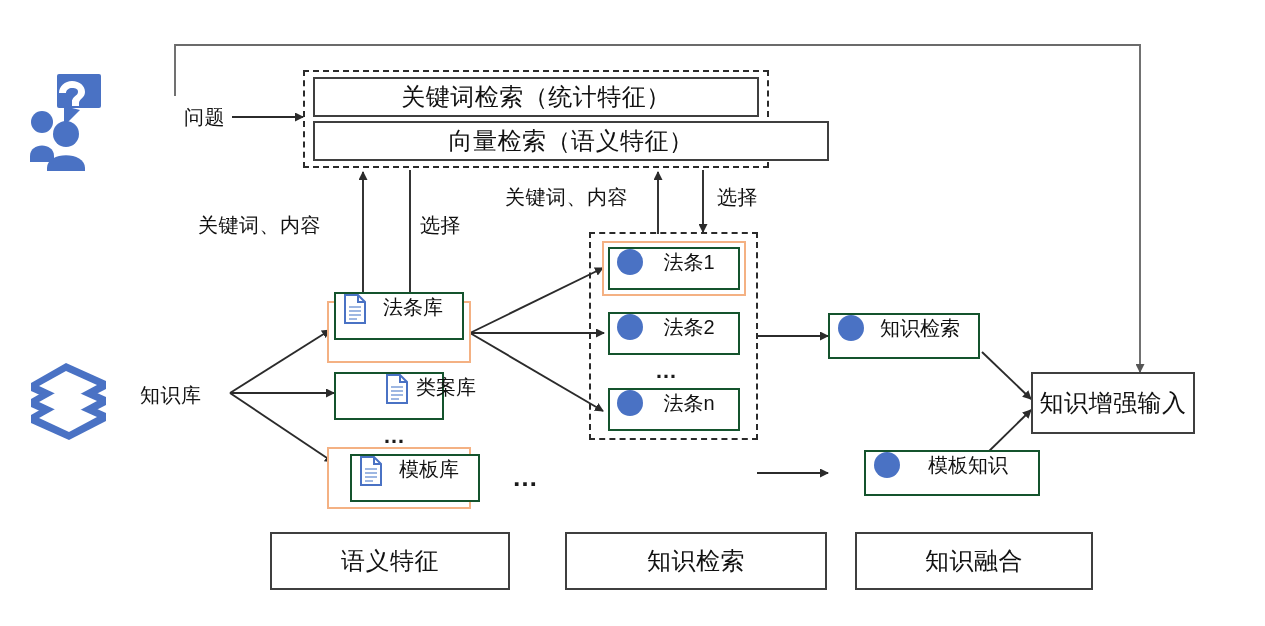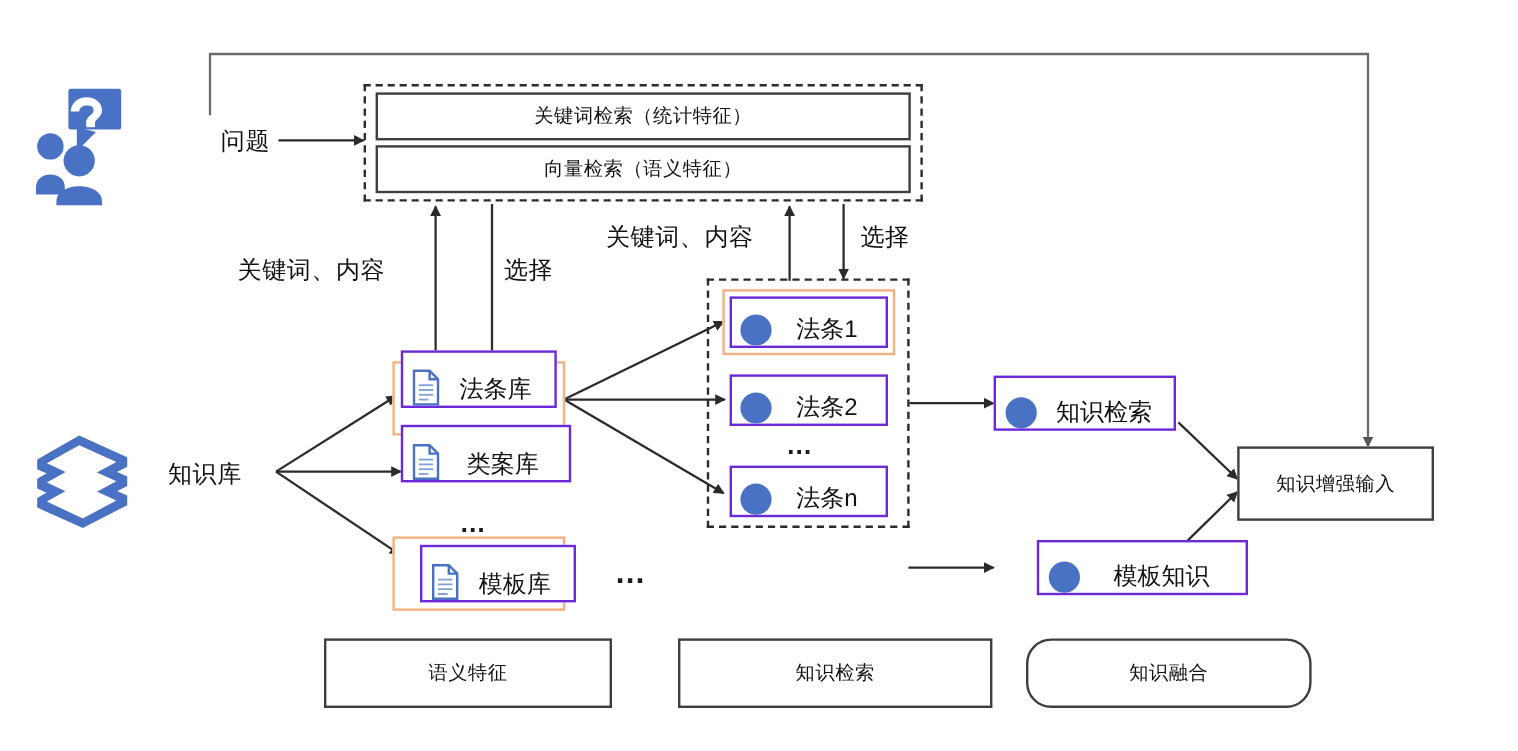--- a/index.html
+++ b/index.html
@@ -5,42 +5,42 @@
   html,body{margin:0;padding:0;background:#ffffff;}
   body{font-family:"Liberation Sans","DejaVu Sans",sans-serif;}
   #canvas{position:relative;width:1265px;height:626px;background:#fff;overflow:hidden;}
   .abs{position:absolute;box-sizing:border-box;}
 
   
   .box{
     position:absolute;box-sizing:border-box;
     border:2px solid #3f3f3f;background:#fff;
     display:flex;align-items:center;justify-content:center;
-    font-size:16px;color:#111;letter-spacing:.5px;white-space:nowrap;
+    font-size:24px;color:#111;letter-spacing:.5px;white-space:nowrap;
   }
   .hl{            
     position:absolute;box-sizing:border-box;
     border:2px solid #f4b183;background:#fff;
   }
   .dashed{
     position:absolute;box-sizing:border-box;
     border:2px dashed #2b2b2b;background:transparent;
   }
   .labeltext{
     position:absolute;font-size:20px;color:#111;white-space:nowrap;
     letter-spacing:.5px;
   }
   .dots{
     position:absolute;font-size:22px;font-weight:700;color:#1a1a1a;
     letter-spacing:2px;white-space:nowrap;
   }
   
   .itembox{
-    position:absolute;box-sizing:border-box;border:2px solid #6d28d9;background:#fff;
-    display:flex;align-items:flex-end;white-space:nowrap;
+    position:absolute;box-sizing:border-box;border:2px solid #14532d;background:#fff;
+    display:flex;align-items:flex-start;white-space:nowrap;
   }
   .itembox .glyph{flex:0 0 auto;display:flex;align-items:center;justify-content:center;}
   .itembox .txt{flex:1 1 auto;text-align:center;font-size:20px;color:#111;padding-right:10px;}
   .bluedot{
     width:26px;height:26px;border-radius:50%;background:#4a72c4;display:block;
   }
   svg{display:block;overflow:visible;}
   #arrows{position:absolute;left:0;top:0;width:1265px;height:626px;pointer-events:none;}
 </style>
 </head>
@@ -124,42 +124,42 @@
   <div class="labeltext" style="left:140px;top:382px;">知识库</div>
   <div class="labeltext" style="left:198px;top:212px;">关键词、内容</div>
   <div class="labeltext" style="left:420px;top:212px;">选择</div>
   <div class="labeltext" style="left:505px;top:184px;">关键词、内容</div>
   <div class="labeltext" style="left:717px;top:184px;">选择</div>
 
   <div class="dashed" style="left:303px;top:70px;width:466px;height:98px;"></div>
   <div class="box" style="left:313px;top:77px;width:446px;height:40px;">
     <span>关键词检索（统计特征）</span>
   </div>
-  <div class="box" style="left:313px;top:121px;width:446px;height:40px;">
+  <div class="box" style="left:313px;top:121px;width:516px;height:40px;">
     <span>向量检索（语义特征）</span>
   </div>
 
   <div class="hl" style="left:327px;top:301px;width:144px;height:62px;"></div>
   <div class="itembox" style="left:334px;top:292px;width:130px;height:48px;">
     <span class="glyph" style="width:38px;">
       <svg width="24" height="30" viewBox="0 0 24 30">
         <path d="M2,1 L15,1 L22,8 L22,29 L2,29 z" fill="#ffffff" stroke="#4a72c4" stroke-width="2"></path>
         <path d="M15,1 L15,8 L22,8" fill="none" stroke="#4a72c4" stroke-width="2"></path>
         <g stroke="#7e9fd8" stroke-width="1.5">
           <line x1="6" y1="13" x2="18" y2="13"></line>
             <line x1="6" y1="17" x2="18" y2="17"></line>
           <line x1="6" y1="21" x2="18" y2="21"></line>
             <line x1="6" y1="25" x2="14" y2="25"></line>
         </g>
       </svg>
     </span>
     <span class="txt">法条库</span>
   </div>
 
-  <div class="itembox" style="left:334px;top:354px;width:142px;height:48px;">
+  <div class="itembox" style="left:334px;top:372px;width:110px;height:48px;padding-left:42px;">
     <span class="glyph" style="width:38px;">
       <svg width="24" height="30" viewBox="0 0 24 30">
         <path d="M2,1 L15,1 L22,8 L22,29 L2,29 z" fill="#ffffff" stroke="#4a72c4" stroke-width="2"></path>
         <path d="M15,1 L15,8 L22,8" fill="none" stroke="#4a72c4" stroke-width="2"></path>
         <g stroke="#7e9fd8" stroke-width="1.5">
           <line x1="6" y1="13" x2="18" y2="13"></line>
             <line x1="6" y1="17" x2="18" y2="17"></line>
           <line x1="6" y1="21" x2="18" y2="21"></line>
             <line x1="6" y1="25" x2="14" y2="25"></line>
         </g>
@@ -232,17 +232,17 @@
   <div class="box" style="left:1031px;top:372px;width:164px;height:62px;">
     <span>知识增强输入</span>
   </div>
 
   <div class="box" style="left:270px;top:532px;width:240px;height:58px;">
     <span>语义特征</span>
   </div>
   <div class="box" style="left:565px;top:532px;width:262px;height:58px;">
     <span>知识检索</span>
   </div>
-  <div class="box" style="left:855px;top:532px;width:238px;height:58px;border-radius:21px;">
+  <div class="box" style="left:855px;top:532px;width:238px;height:58px;">
     <span>知识融合</span>
   </div>
 
 </div>
 
 </body></html>

